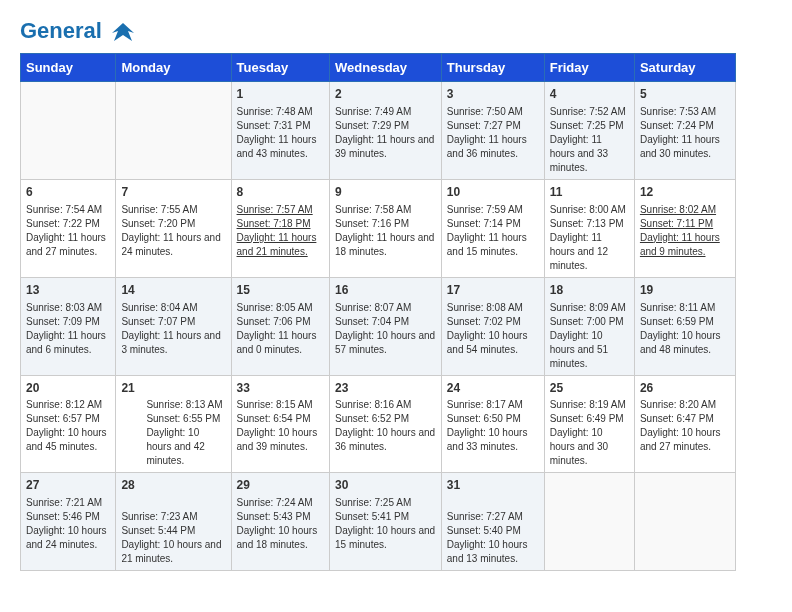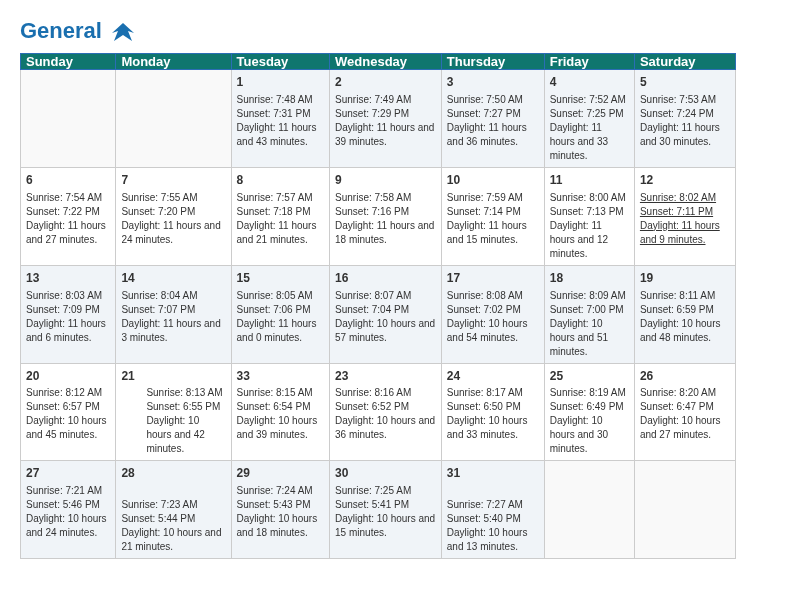--- a/index.html
+++ b/index.html
@@ -35,23 +35,23 @@
     .location {
       font-size: 14px;
       color: #555;
     }
     table {
       width: 100%;
       border-collapse: collapse;
       font-size: 11px;
     }
     thead tr th {
-      background-color: #0f766e;
+      background-color: #1d4ed8;
       color: #fff;
-      padding: 0 5px;
+      padding: 6px 5px;
       text-align: left;
       font-size: 13px;
       font-weight: bold;
       border: 1px solid #2a6db5;
     }
     tbody tr td {
       border: 1px solid #ccc;
       padding: 4px 5px;
       vertical-align: top;
       min-height: 70px;
@@ -161,21 +161,21 @@
 Daylight: 11 hours and 27 minutes.</div>
           </td>
           <td>
             <span class="day-num">7</span>
             <div class="cell-content" style="white-space: pre-line;">Sunrise: 7:55 AM
 Sunset: 7:20 PM
 Daylight: 11 hours and 24 minutes.</div>
           </td>
           <td>
             <span class="day-num">8</span>
-            <div class="cell-content" style="white-space: pre-line;">Sunrise: 7:57 AM
+            <div class="cell-content" style="white-space: pre-line; text-decoration: underline;">Sunrise: 7:57 AM
 Sunset: 7:18 PM
 Daylight: 11 hours and 21 minutes.</div>
           </td>
           <td>
             <span class="day-num">9</span>
             <div class="cell-content" style="white-space: pre-line;">Sunrise: 7:58 AM
 Sunset: 7:16 PM
 Daylight: 11 hours and 18 minutes.</div>
           </td>
           <td>

